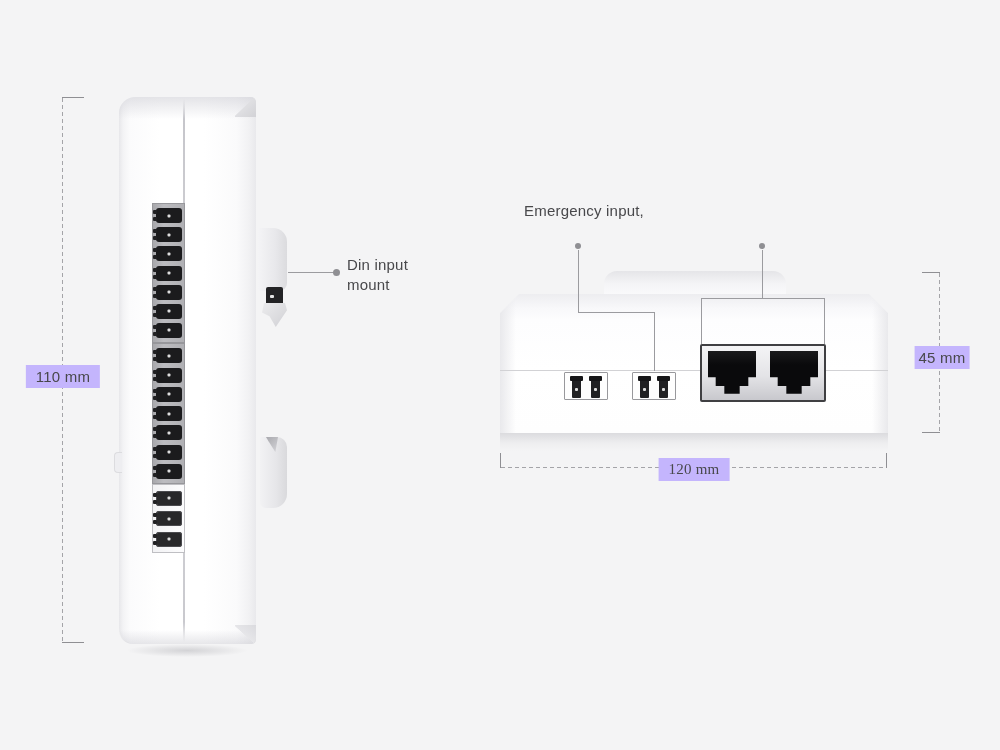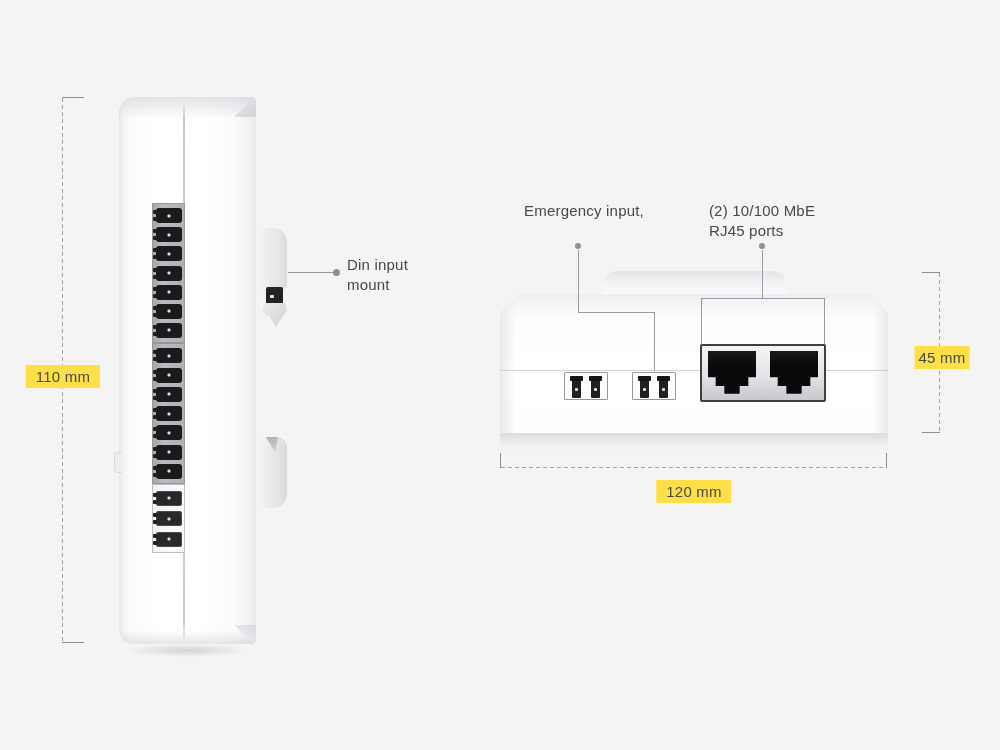--- a/index.html
+++ b/index.html
@@ -17,21 +17,21 @@
     letter-spacing:.2px;
   }
   .abs{position:absolute;}
 
   
   .dash-v{width:1px;background:repeating-linear-gradient(180deg,#a4a4a8 0 4px,transparent 4px 7px);}
   .dash-h{height:1px;background:repeating-linear-gradient(90deg,#a4a4a8 0 4px,transparent 4px 7px);}
   .tick-h{height:1px;background:#8f8f93;}
   .tick-v{width:1px;background:#8f8f93;}
   .dim-label{
-    background:#fde047;
+    background:#c4b5fd;
     padding:3px 10px;
     white-space:nowrap;
     transform:translateX(-50%);
   }
 
   
   .call-line-h{height:1px;background:#9b9b9f;}
   .call-line-v{width:1px;background:#9b9b9f;}
   .call-dot{width:7px;height:7px;border-radius:50%;background:#8f8f93;}
   .call-label{line-height:20px;white-space:nowrap;}
@@ -278,24 +278,20 @@
   <div class="abs front-shadow"></div>
 
   <div class="abs call-label center" style="left:584px;top:201px;">
     <div>Emergency input,</div>
   </div>
   <div class="abs call-dot" style="left:575px;top:243px;width:6px;height:6px;"></div>
   <div class="abs call-line-v" style="left:578px;top:250px;height:62px;"></div>
   <div class="abs call-line-h" style="left:578px;top:312px;width:77px;"></div>
   <div class="abs call-line-v" style="left:654px;top:312px;height:59px;"></div>
 
-  <div class="abs call-label center" style="left:762px;top:201px;">
-    <div>(2) 10/100 MbE</div>
-    <div>RJ45 ports</div>
-  </div>
   <div class="abs call-dot" style="left:759px;top:243px;width:6px;height:6px;"></div>
   <div class="abs call-line-v" style="left:762px;top:250px;height:48px;"></div>
   <div class="abs call-line-h" style="left:701px;top:298px;width:124px;"></div>
   <div class="abs call-line-v" style="left:701px;top:298px;height:46px;"></div>
   <div class="abs call-line-v" style="left:824px;top:298px;height:46px;"></div>
 
   <div>
       <div class="pair-box" style="left: 564px;">
         <div class="spring-pin">
           <span class="spring-cap"></span>
@@ -319,20 +315,20 @@
     </div>
 
   <div class="abs rj45-block">
       <div class="rj45-jack" style="left: 6px;"></div>
       <div class="rj45-jack" style="left: 68px;"></div>
     </div>
 
   <div class="abs tick-v" style="left:500px;top:453px;height:15px;"></div>
   <div class="abs tick-v" style="left:886px;top:453px;height:15px;"></div>
   <div class="abs dash-h" style="left:501px;top:467px;width:385px;"></div>
-  <div class="abs dim-label" style="left:694px;top:480px;">120 mm</div>
+  <div class="abs dim-label" style="left:694px;top:458px;font-family:Liberation Serif, serif;">120 mm</div>
 
   <div class="abs tick-h" style="left:922px;top:272px;width:18px;"></div>
   <div class="abs dash-v" style="left:939px;top:273px;height:160px;"></div>
   <div class="abs tick-h" style="left:922px;top:432px;width:18px;"></div>
   <div class="abs dim-label" style="left:942px;top:346px;padding:3px 4px;">45 mm</div>
 
 </div>
 
 </body></html>

